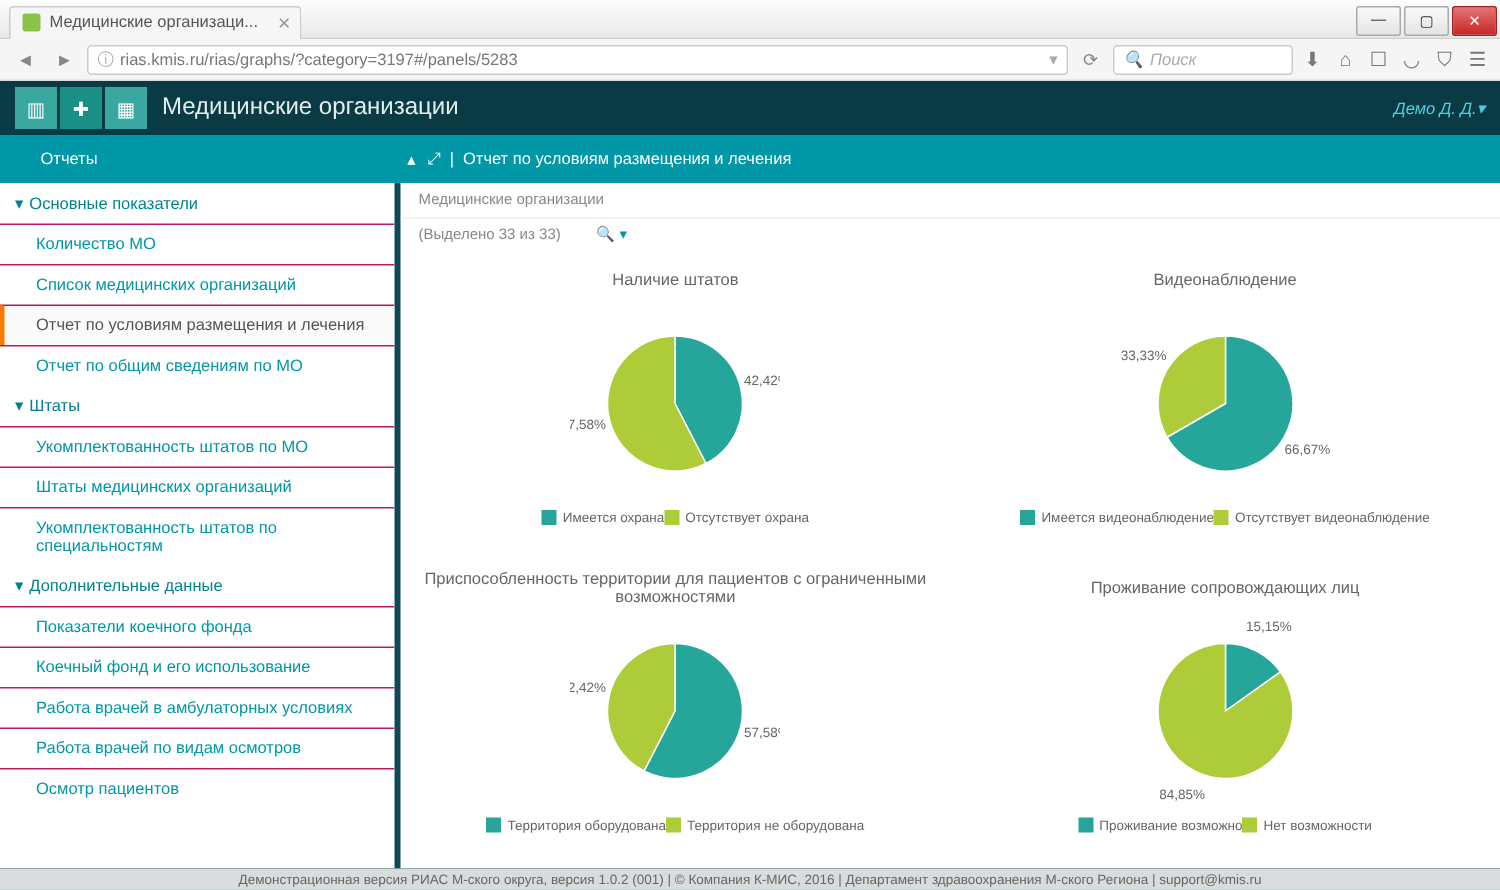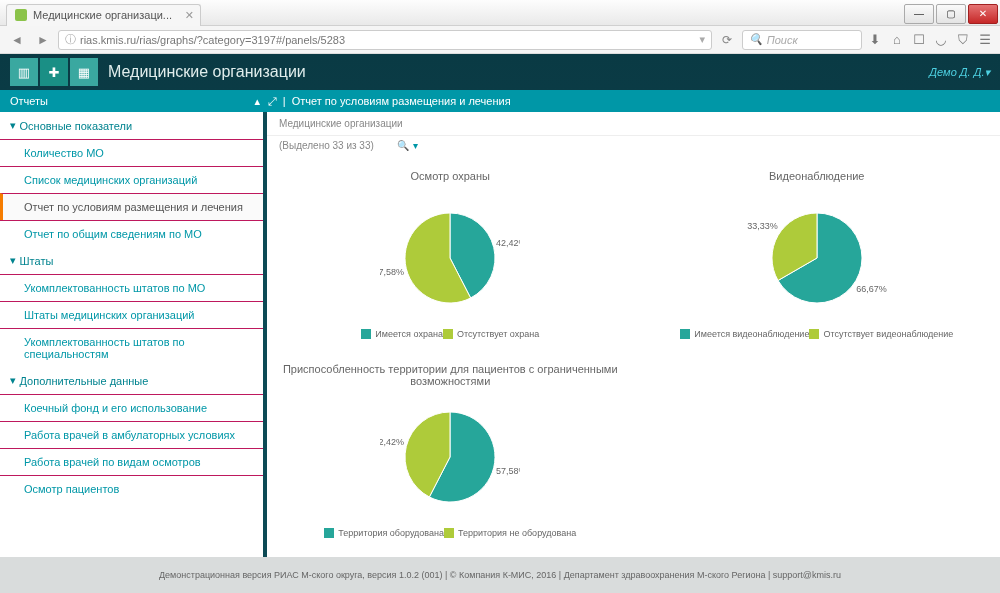--- a/index.html
+++ b/index.html
@@ -15,38 +15,38 @@
 .navbtn { width: 22px; height: 20px; color: #888; display: flex; align-items: center; justify-content: center; font-size: 12px; }
 .url { flex: 1; height: 20px; border: 1px solid #ccc; border-radius: 3px; padding: 0 6px; display: flex; align-items: center; font-size: 11px; color: #777; background: #fff; }
 .search { width: 120px; height: 20px; border: 1px solid #ccc; border-radius: 3px; padding: 0 6px; display: flex; align-items: center; font-size: 11px; color: #aaa; background: #fff; font-style: italic; }
 .tbicon { width: 18px; height: 18px; color: #777; display: flex; align-items: center; justify-content: center; font-size: 13px; }
 .app { background: linear-gradient(180deg,#0a3a44 0%, #0d4a55 100%); height: 539px; display: flex; flex-direction: column; }
 .appheader { height: 36px; display: flex; align-items: center; padding: 0 10px; color: #fff; }
 .appicon { width: 28px; height: 28px; background: #3aa8a0; margin-right: 2px; display: flex; align-items: center; justify-content: center; color: #fff; font-size: 13px; }
 .appicon.alt { background: #1a8f85; }
 .apptitle { font-size: 16px; font-weight: 300; color: #e0edec; margin-left: 8px; }
 .userlink { margin-left: auto; color: #4dd0e1; font-size: 11px; font-style: italic; }
-.crumb { height: 22px; background: #0097a7; display: flex; align-items: center; color: #fff; font-size: 11px; padding: 0 10px; }
+.crumb { height: 32px; background: #0097a7; display: flex; align-items: center; color: #fff; font-size: 11px; padding: 0 27px; }
 .crumb-left { width: 250px; display: flex; align-items: center; justify-content: space-between; }
 .crumb-right { display: flex; align-items: center; gap: 6px; padding-left: 8px; }
 .content { flex: 1; display: flex; background: #0d4a55; padding: 0; overflow: hidden; }
 .sidebar { width: 263px; background: #fff; overflow-y: auto; font-size: 11px; }
 .side-group { padding: 7px 10px; color: #00838f; font-size: 11px; cursor: pointer; display: flex; align-items: center; gap: 4px; }
 .side-item { padding: 7px 10px 7px 24px; color: #0097a7; border-top: 1px solid #be185d; cursor: pointer; }
 .side-item.active { border-left: 3px solid #f57c00; padding-left: 21px; color: #555; background: #fafafa; }
 .main { flex: 1; background: #fff; margin-left: 4px; display: flex; flex-direction: column; overflow: hidden; }
 .main-head { padding: 6px 12px; border-bottom: 1px solid #eee; font-size: 10px; color: #888; }
 .main-sub { padding: 4px 12px 8px; font-size: 10px; color: #888; display: flex; align-items: center; gap: 24px; }
 .charts { flex: 1; display: grid; grid-template-columns: 1fr 1fr; grid-template-rows: 1fr 1fr; overflow: hidden; }
 .chartcell { display: flex; flex-direction: column; align-items: center; justify-content: flex-start; padding: 4px 8px; }
 .charttitle { font-size: 11px; color: #666; text-align: center; margin-bottom: 4px; min-height: 26px; display: flex; align-items: center; }
 .legend { display: flex; justify-content: center; margin-top: 6px; font-size: 9px; color: #666; }
 .legend span { display: flex; align-items: center; gap: 4px; }
 .sw { width: 10px; height: 10px; display: inline-block; }
-.footer { height: 36px; background: #d9dcdc; font-size: 9px; color: #666; display: flex; align-items: center; justify-content: center; text-align: center; }
+.footer { height: 14px; background: #d9dcdc; font-size: 9px; color: #666; display: flex; align-items: center; justify-content: center; text-align: center; }
 svg.pie { width: 140px; height: 130px; }
 .pielabel { font-size: 9px; fill: #666; }
 </style>
 </head>
 <body>
 
 <div class="titlebar">
   <div class="tab">
     <span class="favicon"></span>
     <span>Медицинские организаци...</span>
@@ -106,35 +106,36 @@
         <div class="side-group"><span>▾</span> Основные показатели</div>
         <div class="side-item">Количество МО</div>
         <div class="side-item">Список медицинских организаций</div>
         <div class="side-item active">Отчет по условиям размещения и лечения</div>
         <div class="side-item">Отчет по общим сведениям по МО</div>
         <div class="side-group"><span>▾</span> Штаты</div>
         <div class="side-item">Укомплектованность штатов по МО</div>
         <div class="side-item">Штаты медицинских организаций</div>
         <div class="side-item">Укомплектованность штатов по специальностям</div>
         <div class="side-group"><span>▾</span> Дополнительные данные</div>
+        <div class="side-item">Показатели коечного фонда</div>
         <div class="side-item">Коечный фонд и его использование</div>
         <div class="side-item">Работа врачей в амбулаторных условиях</div>
         <div class="side-item">Работа врачей по видам осмотров</div>
         <div class="side-item">Осмотр пациентов</div>
       </div>
 
     <div class="main">
       <div class="main-head">Медицинские организации</div>
       <div class="main-sub">
         <span>(Выделено 33 из 33)</span>
         <span style="color:#0097a7">🔍 ▾</span>
       </div>
       <div class="charts" id="charts">
           <div class="chartcell">
-    <div class="charttitle">Осмотр охраны</div>
+    <div class="charttitle">Наличие штатов</div>
     <svg class="pie" viewBox="0 0 140 130">
               <path d="M70,65 L70,20 A45,45 0 0 1 90.63085447907653,104.99209726262387 Z" fill="#26a69a" stroke="#fff" stroke-width="1"></path>
               <text class="pielabel" x="131.2221486823332" y="50.13902726204347" text-anchor="middle" dominant-baseline="middle">42,42%</text>
               <path d="M70,65 L90.63085447907653,104.99209726262387 A45,45 0 1 1 69.99999999999999,20 Z" fill="#aecb3a" stroke="#fff" stroke-width="1"></path>
               <text class="pielabel" x="8.777851317666808" y="79.86097273795656" text-anchor="middle" dominant-baseline="middle">57,58%</text>
             </svg>
     <div class="legend">
               <span><i class="sw" style="background:#26a69a"></i>Имеется охрана</span>
               <span><i class="sw" style="background:#aecb3a"></i>Отсутствует охрана</span>
             </div>
@@ -158,18 +159,31 @@
               <path d="M70,65 L70,20 A45,45 0 1 1 49.369145520923446,104.99209726262386 Z" fill="#26a69a" stroke="#fff" stroke-width="1"></path>
               <text class="pielabel" x="131.2221486823332" y="79.86097273795656" text-anchor="middle" dominant-baseline="middle">57,58%</text>
               <path d="M70,65 L49.369145520923446,104.99209726262386 A45,45 0 0 1 69.99999999999999,20 Z" fill="#aecb3a" stroke="#fff" stroke-width="1"></path>
               <text class="pielabel" x="8.777851317666801" y="50.139027262043456" text-anchor="middle" dominant-baseline="middle">42,42%</text>
             </svg>
     <div class="legend">
               <span><i class="sw" style="background:#26a69a"></i>Территория оборудована</span>
               <span><i class="sw" style="background:#aecb3a"></i>Территория не оборудована</span>
             </div>
           </div>
+          <div class="chartcell">
+    <div class="charttitle">Проживание сопровождающих лиц</div>
+    <svg class="pie" viewBox="0 0 140 130">
+              <path d="M70,65 L70,20 A45,45 0 0 1 106.65343271817292,38.89394955236678 Z" fill="#26a69a" stroke="#fff" stroke-width="1"></path>
+              <text class="pielabel" x="98.86560540261324" y="9.001992671697458" text-anchor="middle" dominant-baseline="middle">15,15%</text>
+              <path d="M70,65 L106.65343271817292,38.89394955236678 A45,45 0 1 1 69.99999999999999,20 Z" fill="#aecb3a" stroke="#fff" stroke-width="1"></path>
+              <text class="pielabel" x="41.13439459738675" y="120.99800732830255" text-anchor="middle" dominant-baseline="middle">84,85%</text>
+            </svg>
+    <div class="legend">
+              <span><i class="sw" style="background:#26a69a"></i>Проживание возможно</span>
+              <span><i class="sw" style="background:#aecb3a"></i>Нет возможности</span>
+            </div>
+          </div>
         </div>
     </div>
   </div>
 
   <div class="footer">Демонстрационная версия РИАС М-ского округа, версия 1.0.2 (001) | © Компания К-МИС, 2016 | Департамент здравоохранения М-ского Региона | support@kmis.ru</div>
 </div>
 
 </body></html>

